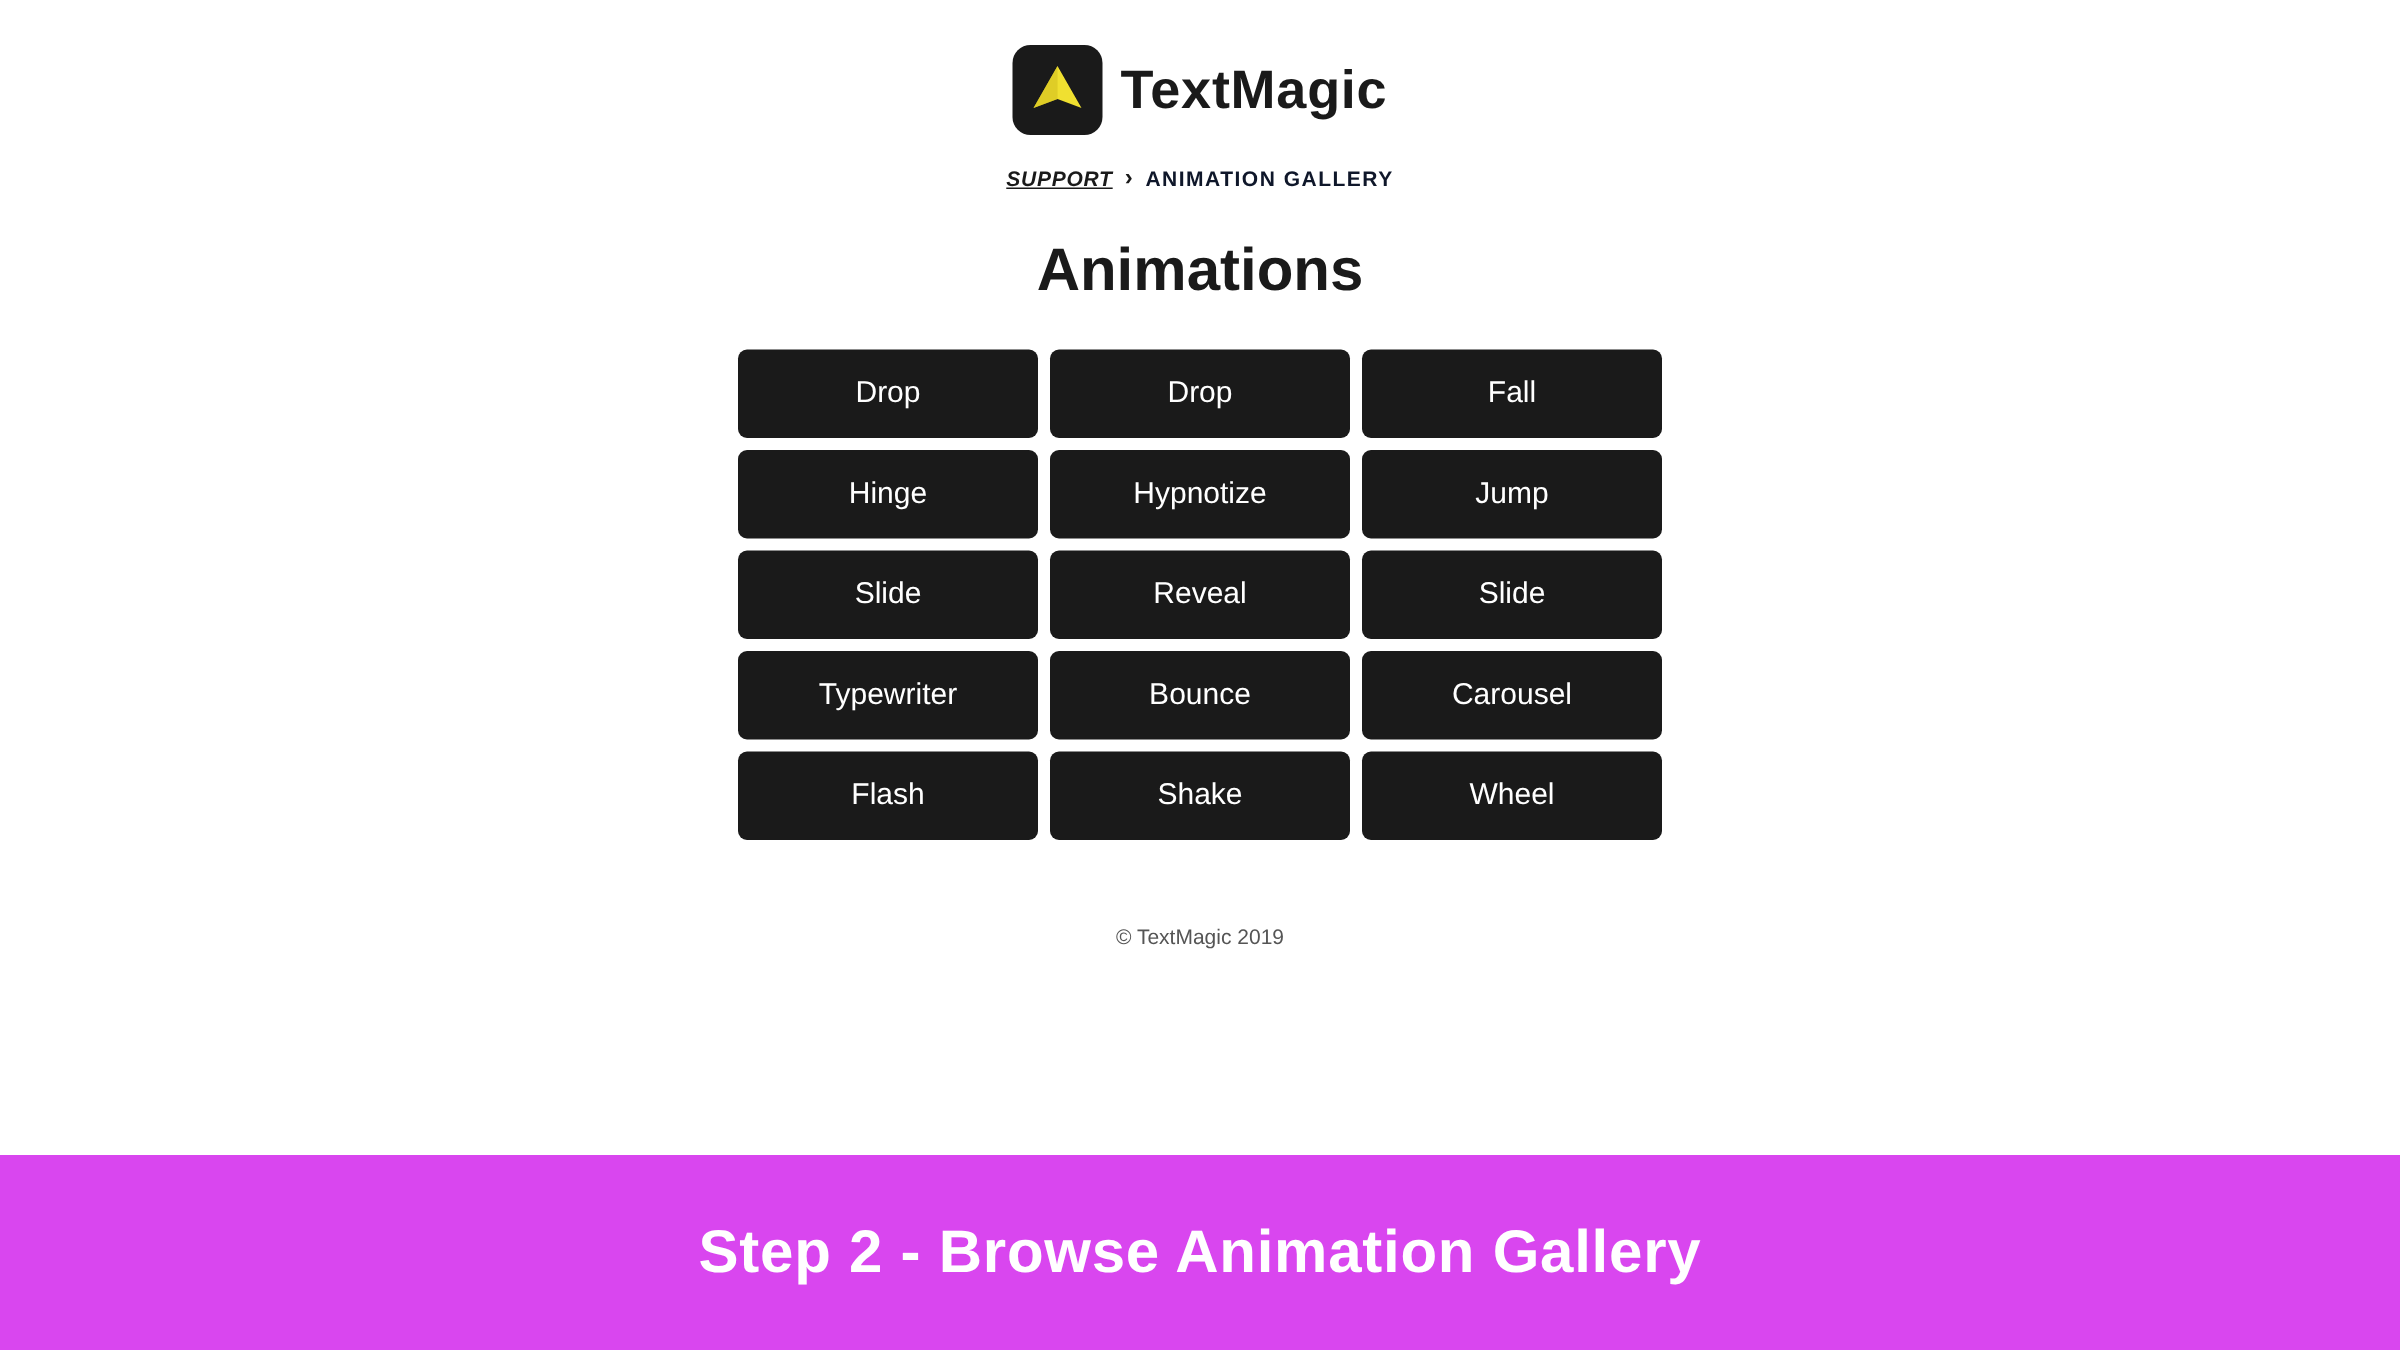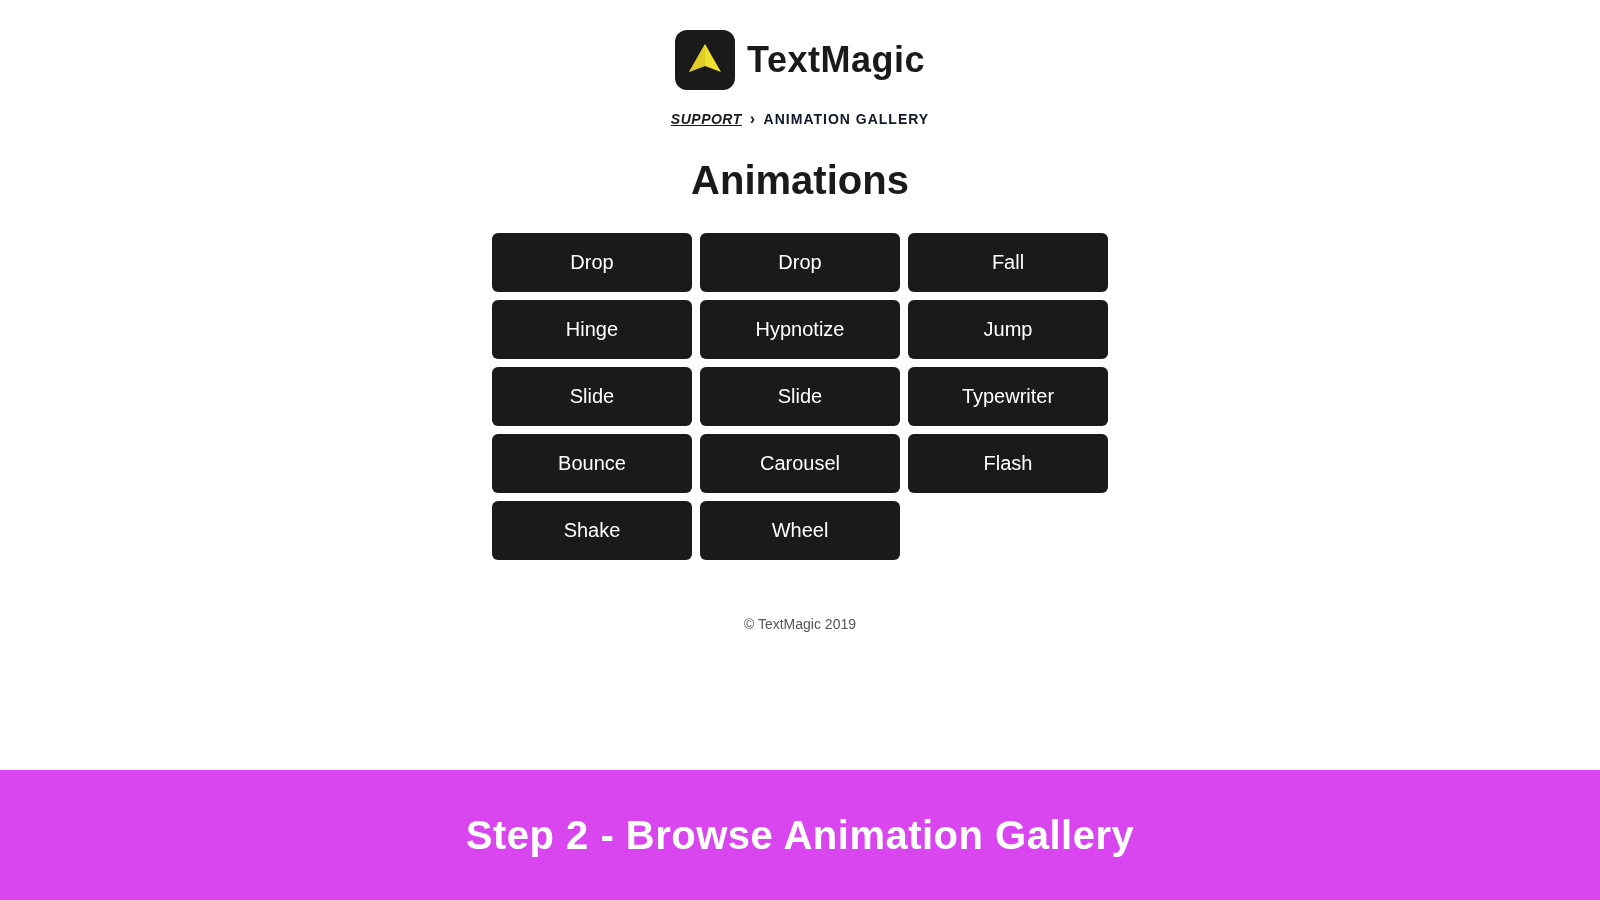--- a/index.html
+++ b/index.html
@@ -154,20 +154,21 @@
   <h1 class="page-title">Animations</h1>
 
   <div class="animations-grid">
   <button class="anim-button">Drop</button>
       <button class="anim-button">Drop</button>
       <button class="anim-button">Fall</button>
       <button class="anim-button">Hinge</button>
       <button class="anim-button">Hypnotize</button>
       <button class="anim-button">Jump</button>
       <button class="anim-button">Slide</button>
+      <button class="anim-button">Reveal</button>
       <button class="anim-button">Slide</button>
       <button class="anim-button">Typewriter</button>
       <button class="anim-button">Bounce</button>
       <button class="anim-button">Carousel</button>
       <button class="anim-button">Flash</button>
       <button class="anim-button">Shake</button>
       <button class="anim-button">Wheel</button>
     </div>
 
   <div class="footer-copy">© TextMagic 2019</div>

